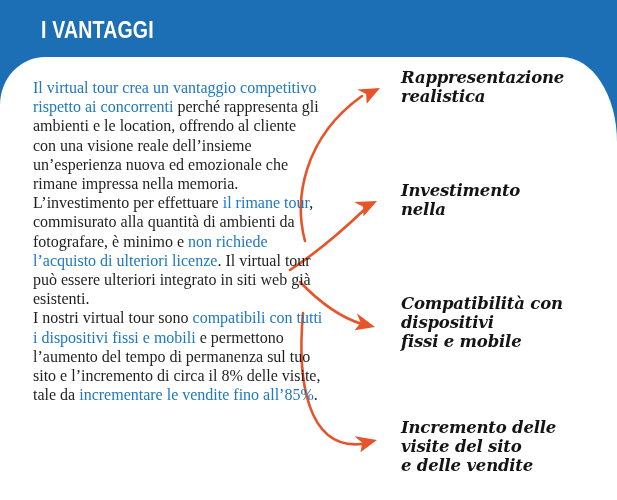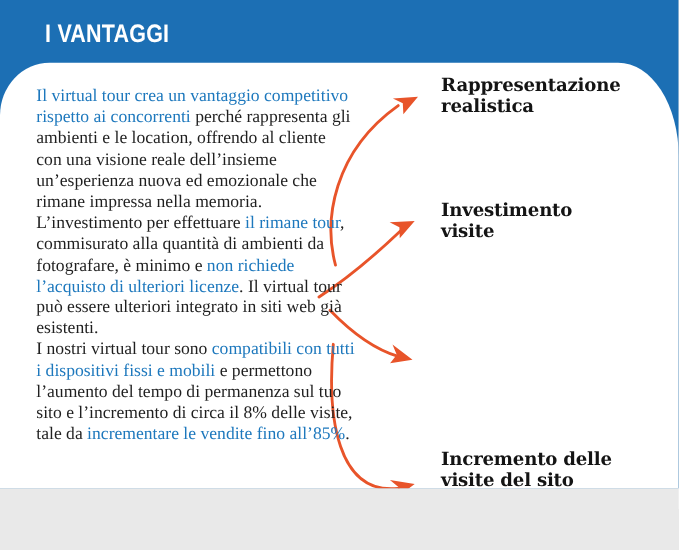--- a/index.html
+++ b/index.html
@@ -1,18 +1,18 @@
 <!DOCTYPE html>
 <html style="--bg-blue: #1c6fb4; --hl-blue: #1d78bd; --body-text: #1f1f1f; --arrow-orange: #e8542a; --card-white: #ffffff; --title-white: #ffffff;"><head>
 <meta charset="utf-8">
 <style>
   html,body { margin:0; padding:0; background:#e9e9e9; }
   .page {
     position:relative;
-    width:617px; height:444px;
+    width:617px; height:500px;
     background: var(--bg-blue, #1c6fb4);
     overflow:hidden;
     font-family:"Liberation Sans", sans-serif;
   }
   .page-title {
     position:absolute; left:41px; top:20px;
     color: var(--title-white, #ffffff);
     font-size:23px; font-weight:bold; line-height:20px;
     letter-spacing:0.2px;
     transform:scaleX(0.85); transform-origin:left center;
@@ -30,30 +30,30 @@
     width:290px;
     font-size:16px; line-height:19.2px;
     color: var(--body-text, #1f1f1f);
     white-space:pre-line;
     font-family:Liberation Serif, serif;
   }
   .body-paragraph .hl { color: var(--hl-blue, #1d78bd); }
   .benefit-label {
     position:absolute; left:401px; width:200px;
     font-family:"DejaVu Serif", serif;
-    font-weight:bold;
+    font-style:italic; font-weight:bold;
     font-size:16.5px; line-height:19px;
     color:#141414;
     white-space:pre-line;
     letter-spacing:-0.2px;
   }
   #benefit-0 { top:68px; }
   #benefit-1 { top:181px; }
   #benefit-2 { top:294px; }
-  #benefit-3 { top:408px; }
+  #benefit-3 { top:418px; }
   .arrows-svg { position:absolute; left:0; top:0; width:617px; height:500px; pointer-events:none; }
   .arrow-stroke {
     fill:none;
     stroke: var(--arrow-orange, #e8542a);
     stroke-width:2.6;
     stroke-linecap:round;
   }
   .arrow-head { fill: var(--arrow-orange, #e8542a); }
 </style>
 </head>
@@ -93,19 +93,21 @@
   </svg>
 
   <div class="body-paragraph"><span class="hl">Il virtual tour crea un vantaggio competitivo rispetto ai concorrenti</span><span> perché rappresenta gli ambienti e le location, offrendo al cliente con una visione reale dell’insieme un’esperienza nuova ed emozionale che rimane impressa nella memoria.
 L’investimento per effettuare </span><span class="hl">il rimane tour</span><span>, commisurato alla quantità di ambienti da fotografare, è minimo e </span><span class="hl">non richiede l’acquisto di ulteriori licenze</span><span>. Il virtual tour può essere ulteriori integrato in siti web già esistenti.
 I nostri virtual tour sono </span><span class="hl">compatibili con tutti i dispositivi fissi e mobili</span><span> e permettono l’aumento del tempo di permanenza sul tuo sito e l’incremento di circa il 8% delle visite, tale da </span><span class="hl">incrementare le vendite fino all’85%</span><span>.</span></div>
 
   <div class="benefit-label" id="benefit-0">Rappresentazione
 realistica</div>
 
   <div class="benefit-label" id="benefit-1">Investimento
-visite</div>
+nella</div>
 
+  <div class="benefit-label" id="benefit-2">Compatibilità con dispositivi
+fissi e mobile</div>
 
   <div class="benefit-label" id="benefit-3">Incremento delle visite del sito
 e delle vendite</div>
 
 </div>
 
 </body></html>

